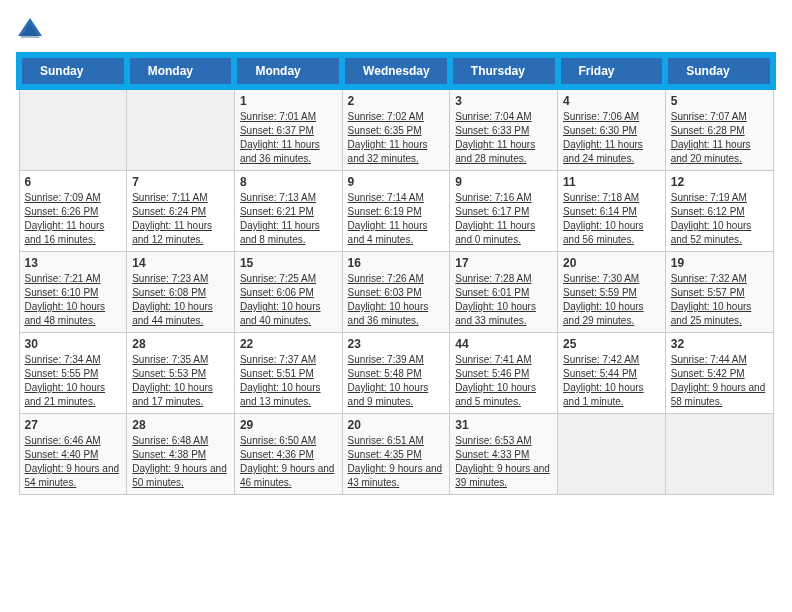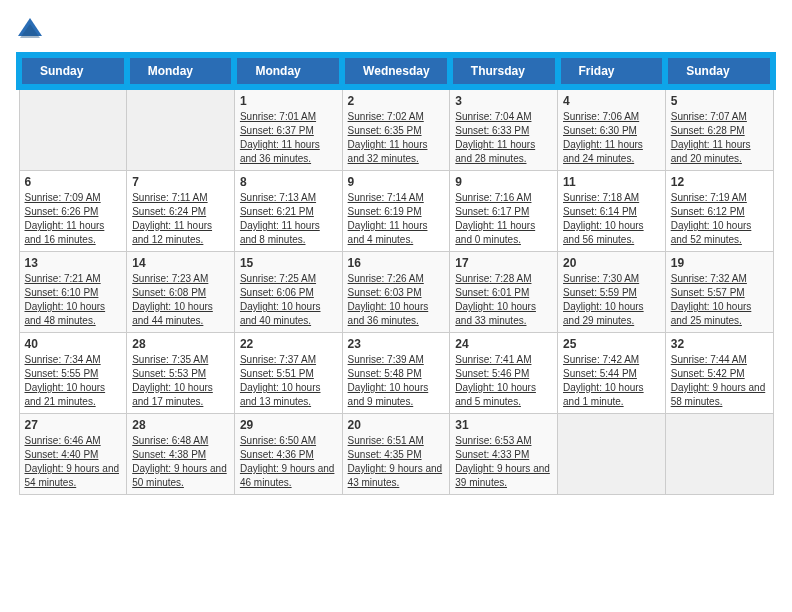--- a/index.html
+++ b/index.html
@@ -149,25 +149,25 @@
       <tr>
         <td><span class="day-number">13</span><span class="cell-text">Sunrise: 7:21 AM<br>Sunset: 6:10 PM<br>Daylight: 10 hours and 48 minutes.</span></td>
         <td><span class="day-number">14</span><span class="cell-text">Sunrise: 7:23 AM<br>Sunset: 6:08 PM<br>Daylight: 10 hours and 44 minutes.</span></td>
         <td><span class="day-number">15</span><span class="cell-text">Sunrise: 7:25 AM<br>Sunset: 6:06 PM<br>Daylight: 10 hours and 40 minutes.</span></td>
         <td><span class="day-number">16</span><span class="cell-text">Sunrise: 7:26 AM<br>Sunset: 6:03 PM<br>Daylight: 10 hours and 36 minutes.</span></td>
         <td><span class="day-number">17</span><span class="cell-text">Sunrise: 7:28 AM<br>Sunset: 6:01 PM<br>Daylight: 10 hours and 33 minutes.</span></td>
         <td><span class="day-number">20</span><span class="cell-text">Sunrise: 7:30 AM<br>Sunset: 5:59 PM<br>Daylight: 10 hours and 29 minutes.</span></td>
         <td><span class="day-number">19</span><span class="cell-text">Sunrise: 7:32 AM<br>Sunset: 5:57 PM<br>Daylight: 10 hours and 25 minutes.</span></td>
       </tr>
       <tr>
-        <td><span class="day-number">40</span><span class="cell-text">Sunrise: 7:34 AM<br>Sunset: 5:55 PM<br>Daylight: 10 hours and 21 minutes.</span></td>
+        <td><span class="day-number">30</span><span class="cell-text">Sunrise: 7:34 AM<br>Sunset: 5:55 PM<br>Daylight: 10 hours and 21 minutes.</span></td>
         <td><span class="day-number">28</span><span class="cell-text">Sunrise: 7:35 AM<br>Sunset: 5:53 PM<br>Daylight: 10 hours and 17 minutes.</span></td>
         <td><span class="day-number">22</span><span class="cell-text">Sunrise: 7:37 AM<br>Sunset: 5:51 PM<br>Daylight: 10 hours and 13 minutes.</span></td>
         <td><span class="day-number">23</span><span class="cell-text">Sunrise: 7:39 AM<br>Sunset: 5:48 PM<br>Daylight: 10 hours and 9 minutes.</span></td>
-        <td><span class="day-number">24</span><span class="cell-text">Sunrise: 7:41 AM<br>Sunset: 5:46 PM<br>Daylight: 10 hours and 5 minutes.</span></td>
+        <td><span class="day-number">44</span><span class="cell-text">Sunrise: 7:41 AM<br>Sunset: 5:46 PM<br>Daylight: 10 hours and 5 minutes.</span></td>
         <td><span class="day-number">25</span><span class="cell-text">Sunrise: 7:42 AM<br>Sunset: 5:44 PM<br>Daylight: 10 hours and 1 minute.</span></td>
         <td><span class="day-number">32</span><span class="cell-text">Sunrise: 7:44 AM<br>Sunset: 5:42 PM<br>Daylight: 9 hours and 58 minutes.</span></td>
       </tr>
       <tr>
         <td><span class="day-number">27</span><span class="cell-text">Sunrise: 6:46 AM<br>Sunset: 4:40 PM<br>Daylight: 9 hours and 54 minutes.</span></td>
         <td><span class="day-number">28</span><span class="cell-text">Sunrise: 6:48 AM<br>Sunset: 4:38 PM<br>Daylight: 9 hours and 50 minutes.</span></td>
         <td><span class="day-number">29</span><span class="cell-text">Sunrise: 6:50 AM<br>Sunset: 4:36 PM<br>Daylight: 9 hours and 46 minutes.</span></td>
         <td><span class="day-number">20</span><span class="cell-text">Sunrise: 6:51 AM<br>Sunset: 4:35 PM<br>Daylight: 9 hours and 43 minutes.</span></td>
         <td><span class="day-number">31</span><span class="cell-text">Sunrise: 6:53 AM<br>Sunset: 4:33 PM<br>Daylight: 9 hours and 39 minutes.</span></td>
         <td class="empty-cell"></td>

